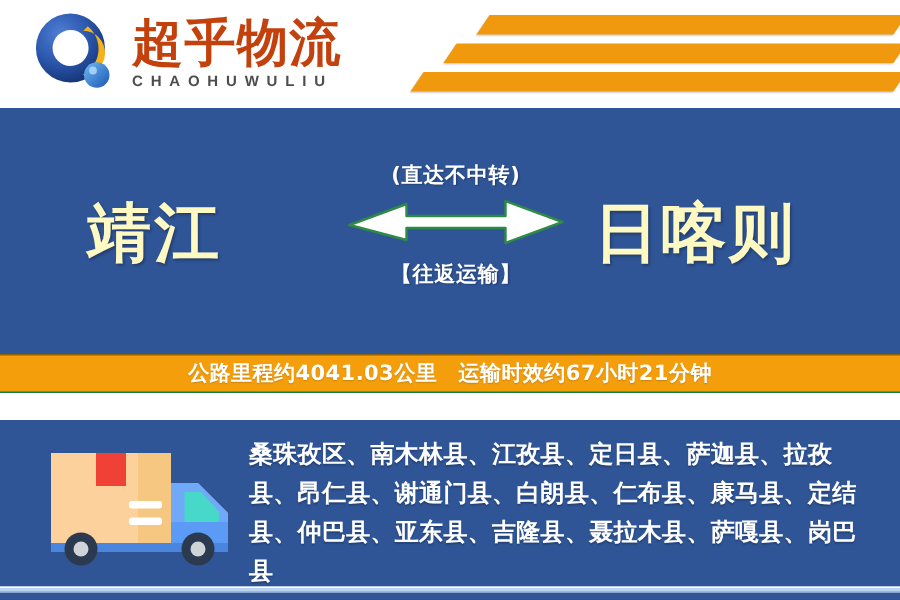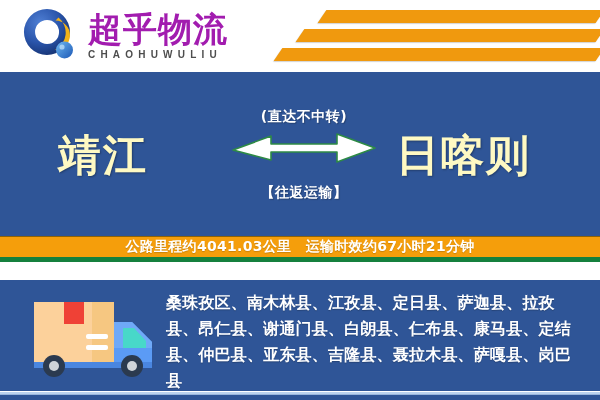--- a/index.html
+++ b/index.html
@@ -45,21 +45,21 @@
   .logo-text-block {
     margin-left: 8px;
     display: flex;
     flex-direction: column;
     justify-content: center;
   }
   .brand-cn {
     font-family: "DejaVu Sans", "Liberation Sans", sans-serif;
     font-size: 34px;
     font-weight: bold;
-    color: #a21caf;
+    color: #c2410c;
     line-height: 1.02;
     letter-spacing: 1px;
     white-space: nowrap;
   }
   .brand-en {
     font-family: "Liberation Sans", sans-serif;
     font-size: 10px;
     font-weight: bold;
     color: #4d4d4d;
     letter-spacing: 5.2px;
@@ -120,35 +120,35 @@
     font-family: "DejaVu Sans", "Liberation Sans", sans-serif;
     font-size: 14px;
     font-weight: bold;
     color: #ffffff;
     letter-spacing: 0.5px;
     white-space: nowrap;
     text-shadow: 1px 1px 1px rgba(0,0,0,0.25);
   }
   .note-top { margin-bottom: 4px; }
   .arrow-svg { display: block; margin: 0 auto; }
-  .note-bottom { margin-top: 20px; }
+  .note-bottom { margin-top: 10px; }
 
   
   .info-bar {
     position: absolute;
     left: 0;
     top: 236px;
     width: 600px;
     height: 26px;
     background: #f59e0b;
     display: flex;
     align-items: center;
     justify-content: center;
     border-top: 1px solid #8d6208;
-    border-bottom: 5px solid #15803d;
+    border-bottom: 1px solid #15803d;
     box-sizing: border-box;
   }
   .info-bar-text {
     font-family: "DejaVu Sans", "Liberation Sans", sans-serif;
     font-size: 14px;
     font-weight: bold;
     color: #ffffff;
     white-space: nowrap;
     letter-spacing: 0.3px;
     text-shadow: 0 1px 1px rgba(0,0,0,0.18);

